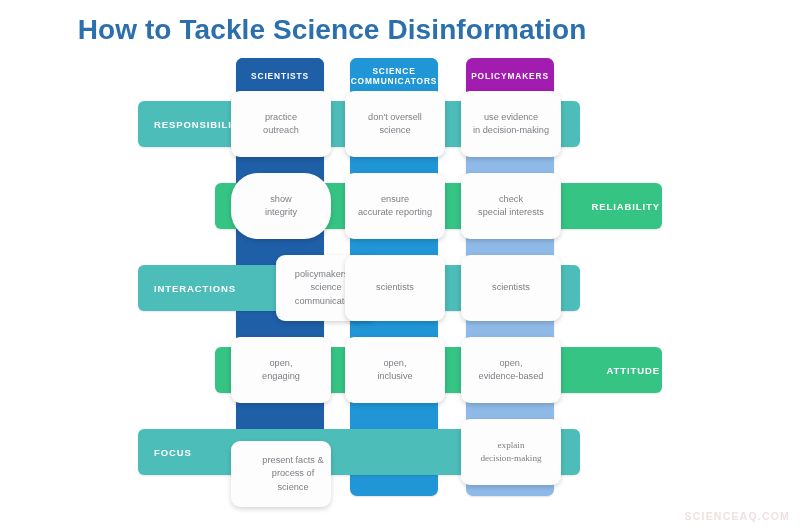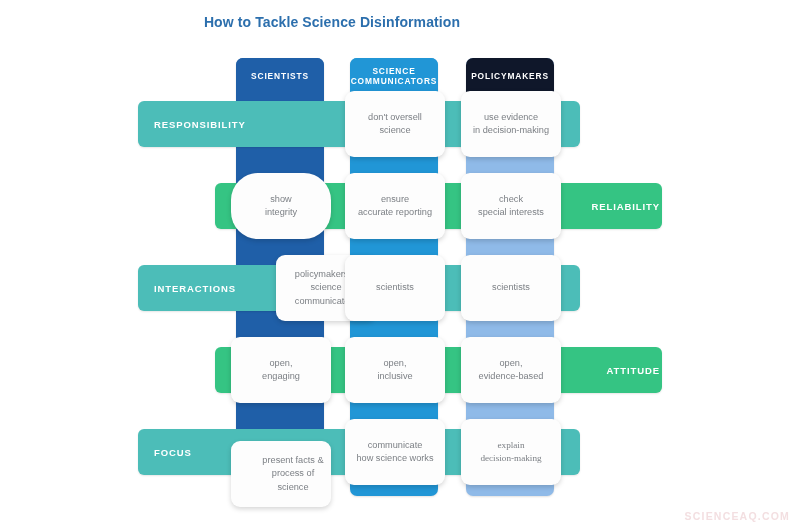--- a/index.html
+++ b/index.html
@@ -24,21 +24,21 @@
     background: #ffffff;
   }
 
   
   #title {
     position: absolute;
     left: 0;
     top: 14px;
     width: 664px;
     text-align: center;
-    font-size: 14px;
+    font-size: 28px;
     font-weight: bold;
     color: #2c6fad;
     letter-spacing: 0.1px;
   }
 
   
   #matrix {
     position: absolute;
     left: 0;
     top: 0;
@@ -139,37 +139,41 @@
   <div class="col-bar" style="left: 236px; top: 58px; height: 438px; background: rgb(31, 95, 168);"></div>
       <div class="col-header" style="left: 236px; top: 58px; background: rgb(31, 95, 168);">
         <div class="col-header-label" style="white-space: pre-line;">SCIENTISTS</div>
       </div>
       <div class="col-bar" style="left: 350px; top: 58px; height: 438px; background: rgb(33, 150, 214);"></div>
       <div class="col-header" style="left: 350px; top: 58px; background: rgb(33, 150, 214);">
         <div class="col-header-label" style="white-space: pre-line;">SCIENCE
 COMMUNICATORS</div>
       </div>
       <div class="col-bar" style="left: 466px; top: 58px; height: 438px; background: rgb(143, 186, 232);"></div>
-      <div class="col-header" style="left: 466px; top: 58px; background: #0f172a; align-items: center;">
+      <div class="col-header" style="left: 466px; top: 58px; background: #a21caf; align-items: center;">
         <div class="col-header-label" style="white-space: pre-line;">POLICYMAKERS</div>
       </div>
       <div class="row-bar left-anchored" style="top: 101px; left: 138px; width: 442px; background: rgb(76, 189, 184);">
         <div class="row-bar-label">RESPONSIBILITY</div>
       </div>
       <div class="row-bar right-anchored" style="top: 183px; left: 215px; width: 447px; background: rgb(53, 196, 131);">
         <div class="row-bar-label">RELIABILITY</div>
       </div>
       <div class="row-bar left-anchored" style="top: 265px; left: 138px; width: 442px; background: rgb(76, 189, 184);">
         <div class="row-bar-label">INTERACTIONS</div>
       </div>
       <div class="row-bar right-anchored" style="top: 347px; left: 215px; width: 447px; background: rgb(53, 196, 131);">
         <div class="row-bar-label">ATTITUDE</div>
       </div>
       <div class="row-bar left-anchored" style="top: 429px; left: 138px; width: 442px; background: rgb(76, 189, 184);">
         <div class="row-bar-label">FOCUS</div>
+      </div>
+      <div class="cell-card" style="left: 231px; top: 91px;">
+        <div class="cell-text">practice
+outreach</div>
       </div>
       <div class="cell-card" style="left: 345px; top: 91px;">
         <div class="cell-text">don't oversell
 science</div>
       </div>
       <div class="cell-card" style="left: 461px; top: 91px;">
         <div class="cell-text">use evidence
 in decision-making</div>
       </div>
       <div class="cell-card" style="left: 231px; top: 173px; border-radius: 27px;">
@@ -204,24 +208,20 @@
 inclusive</div>
       </div>
       <div class="cell-card" style="left: 461px; top: 337px;">
         <div class="cell-text">open,
 evidence-based</div>
       </div>
       <div class="cell-card" style="left: 231px; top: 441px; padding-left: 24px;">
         <div class="cell-text">present facts &amp;
 process of science</div>
       </div>
-      <div class="cell-card" style="left: 345px; top: 419px;">
-        <div class="cell-text">communicate
-how science works</div>
-      </div>
       <div class="cell-card" style="left: 461px; top: 419px; font-family: Liberation Serif, serif;">
         <div class="cell-text">explain
 decision-making</div>
       </div>
     </div>
 
   <div id="watermark">SCIENCEAQ.COM</div>
 
 </div>
 

